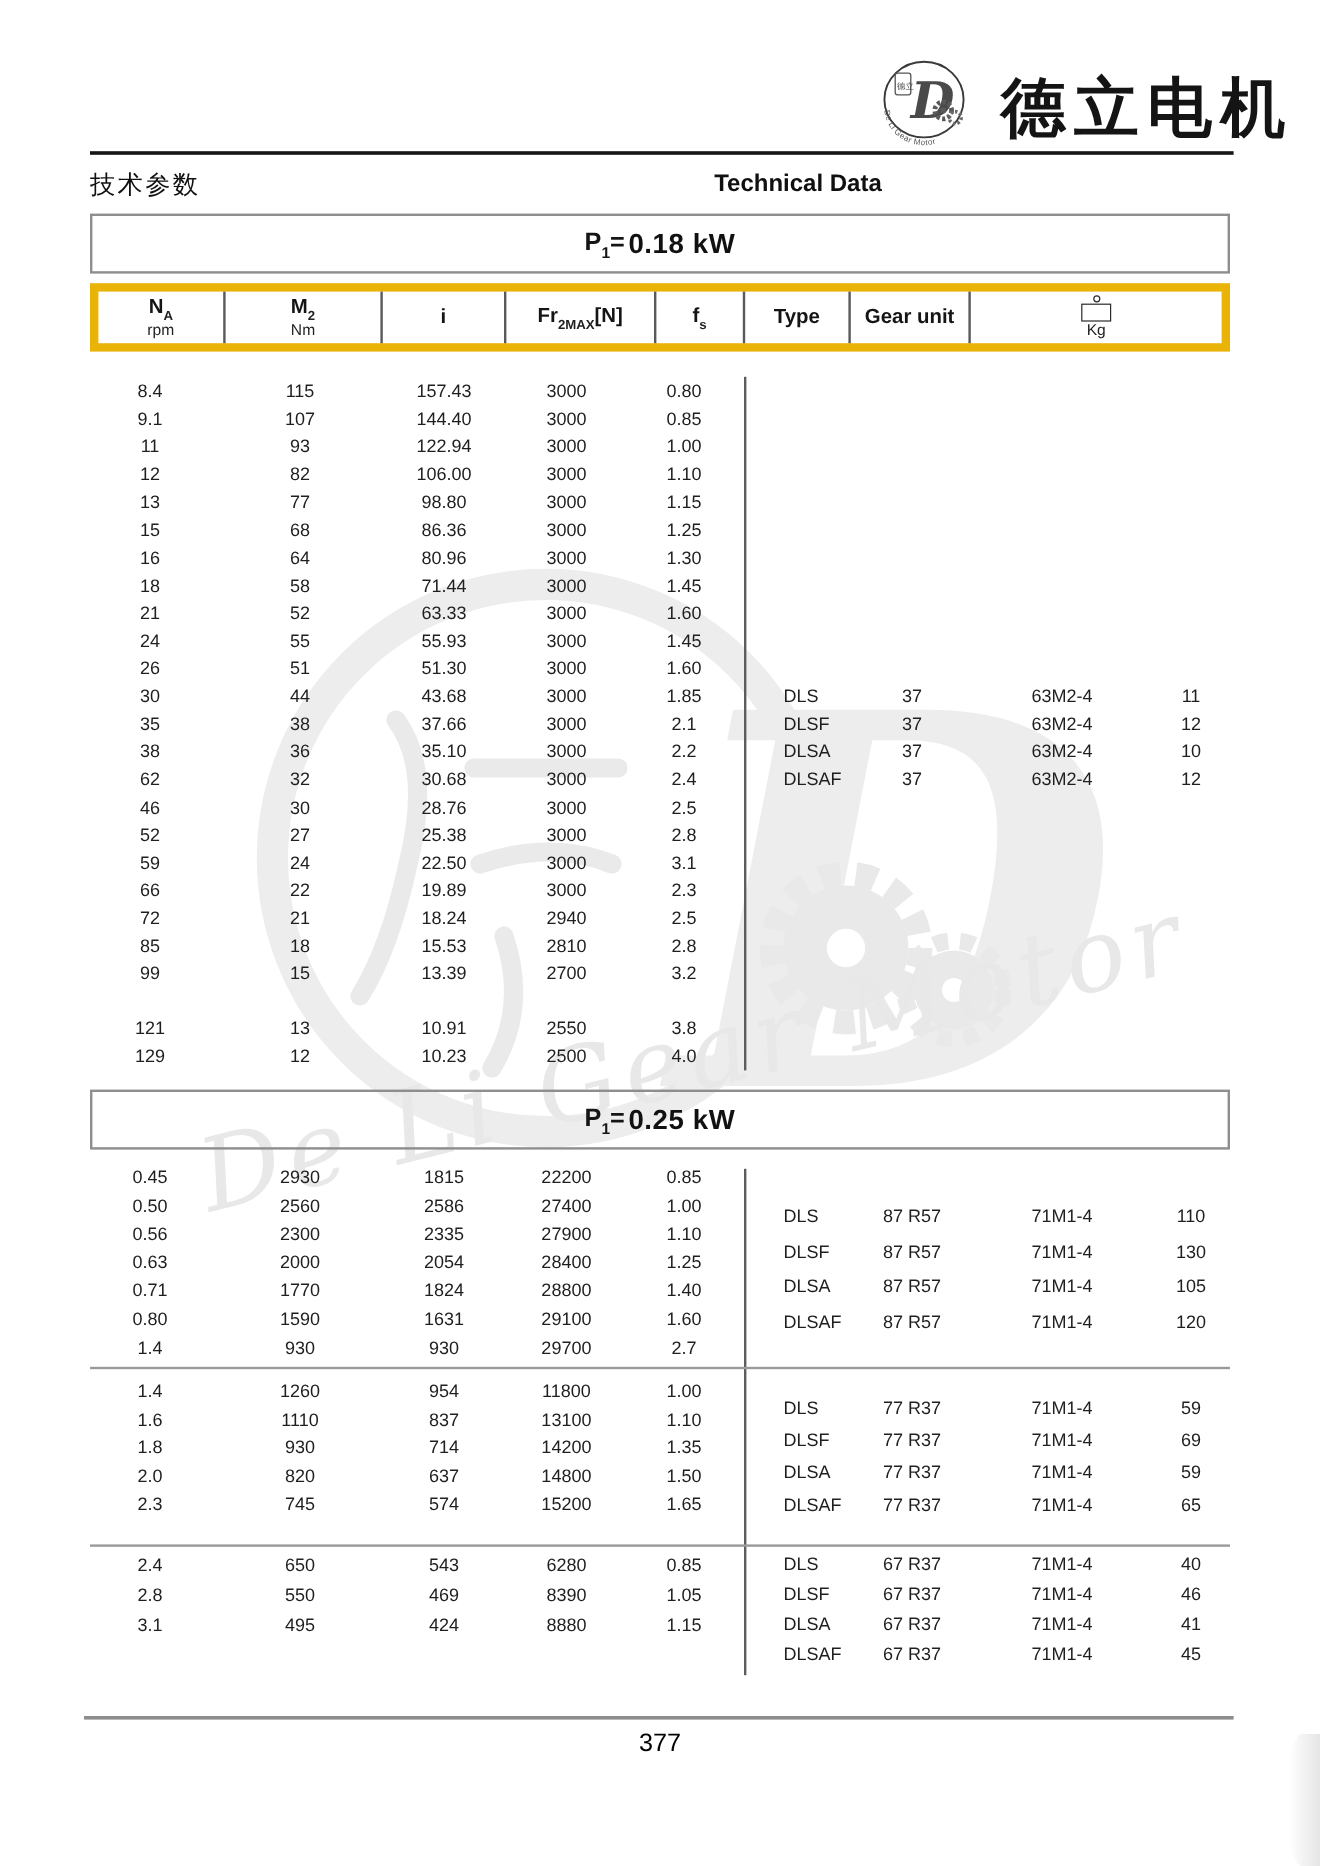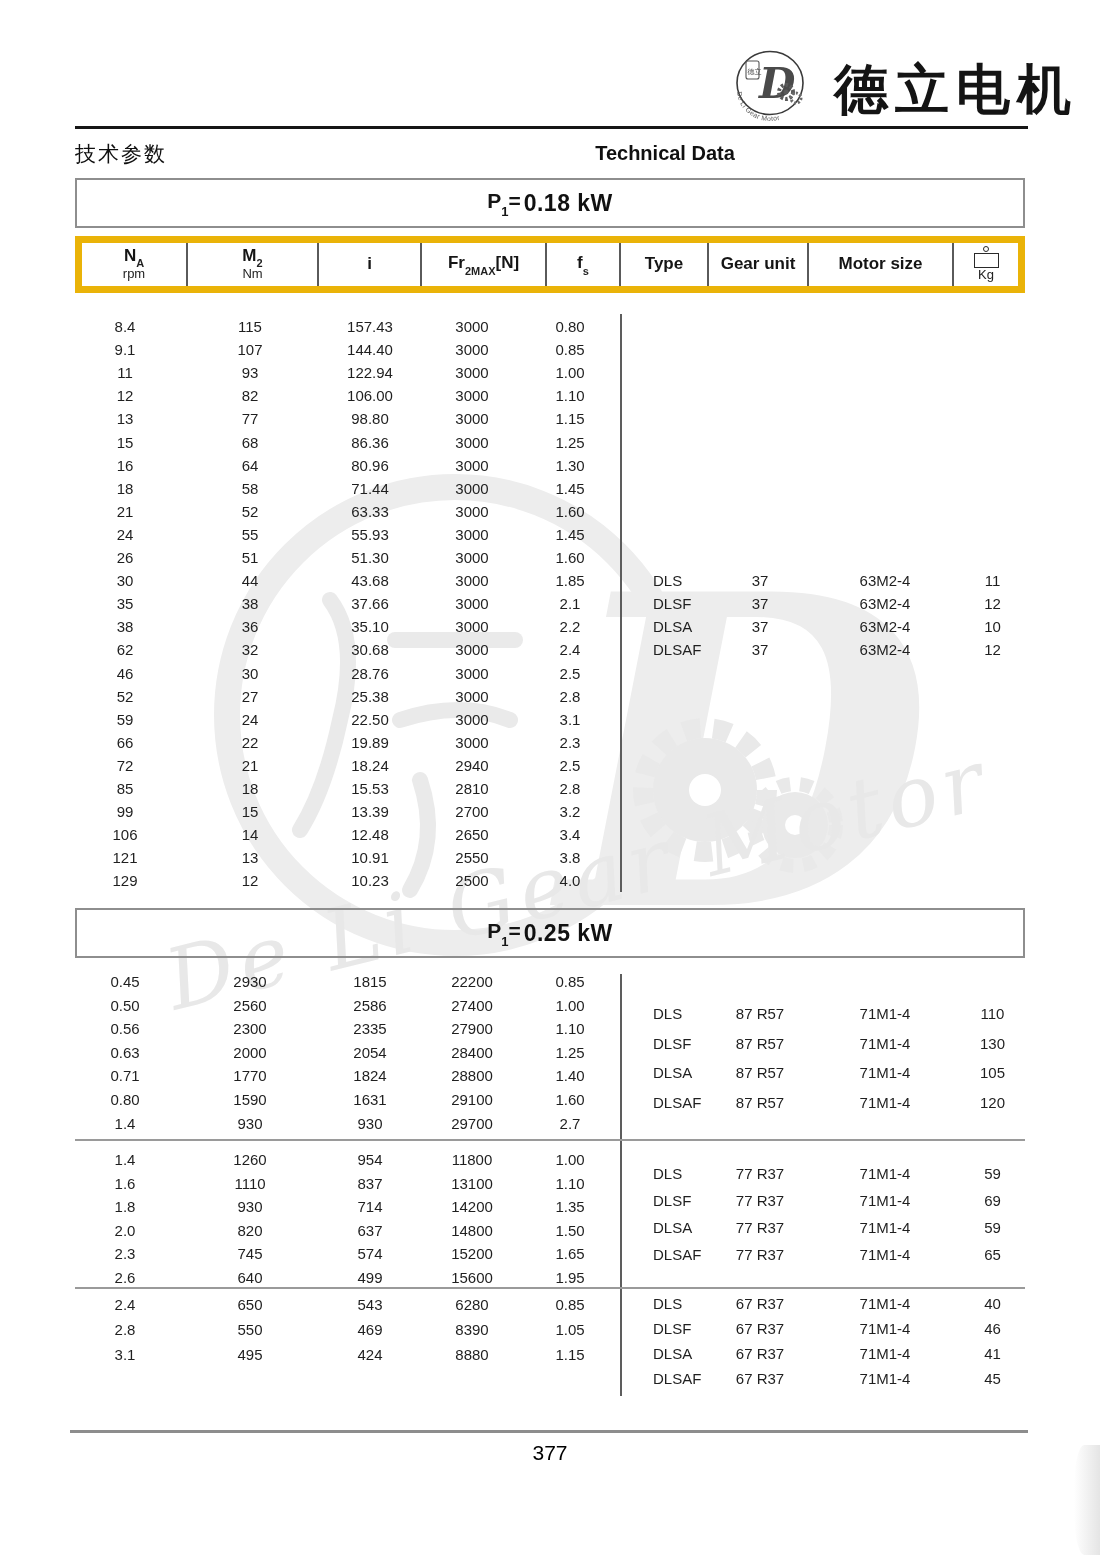--- a/index.html
+++ b/index.html
@@ -134,23 +134,20 @@
     </div>
     <div class="th" style="flex:0 0 74px">
       <div><span class="hm">f</span><sub class="hs">s</sub></div>
     </div>
     <div class="th" style="flex:0 0 88px">
       <div class="lab">Type</div>
     </div>
     <div class="th" style="flex:0 0 100px">
       <div class="lab">Gear unit</div>
     </div>
-    <div class="th" style="flex:0 0 145px">
-      <div class="lab">Motor size</div>
-    </div>
     <div class="th">
       <div class="kg-icon">
           <span class="knob"></span>
           <span class="block"></span>
         </div>
       <div class="hu">Kg</div>
     </div>
   </div>
 
   <div id="rows-layer">
@@ -301,27 +298,20 @@
         <span class="c c-fr">2810</span>
         <span class="c c-fs">2.8</span>
       </div>
       <div class="trow" style="top: 800.1px; height: 23.1px; line-height: 23.1px;">
         <span class="c c-na">99</span>
         <span class="c c-m2">15</span>
         <span class="c c-i">13.39</span>
         <span class="c c-fr">2700</span>
         <span class="c c-fs">3.2</span>
       </div>
-      <div class="trow" style="top: 823.2px; height: 23.1px; line-height: 23.1px;">
-        <span class="c c-na">106</span>
-        <span class="c c-m2">14</span>
-        <span class="c c-i">12.48</span>
-        <span class="c c-fr">2650</span>
-        <span class="c c-fs">3.4</span>
-      </div>
       <div class="trow" style="top: 846.3px; height: 23.1px; line-height: 23.1px;">
         <span class="c c-na">121</span>
         <span class="c c-m2">13</span>
         <span class="c c-i">10.91</span>
         <span class="c c-fr">2550</span>
         <span class="c c-fs">3.8</span>
       </div>
       <div class="trow" style="top: 869.4px; height: 23.1px; line-height: 23.1px;">
         <span class="c c-na">129</span>
         <span class="c c-m2">12</span>
@@ -454,27 +444,20 @@
         <span class="c c-fr">14800</span>
         <span class="c c-fs">1.50</span>
       </div>
       <div class="trow" style="top: 1242.4px; height: 23.6px; line-height: 23.6px;">
         <span class="c c-na">2.3</span>
         <span class="c c-m2">745</span>
         <span class="c c-i">574</span>
         <span class="c c-fr">15200</span>
         <span class="c c-fs">1.65</span>
       </div>
-      <div class="trow" style="top: 1266px; height: 23.6px; line-height: 23.6px;">
-        <span class="c c-na">2.6</span>
-        <span class="c c-m2">640</span>
-        <span class="c c-i">499</span>
-        <span class="c c-fr">15600</span>
-        <span class="c c-fs">1.95</span>
-      </div>
       <div class="trow" style="top: 1162px; height: 24px; line-height: 24px;">
         <span class="c c-type">DLS</span>
         <span class="c c-gear">77 R37</span>
         <span class="c c-motor">71M1-4</span>
         <span class="c c-kg">59</span>
       </div>
       <div class="trow" style="top: 1189px; height: 24px; line-height: 24px;">
         <span class="c c-type">DLSF</span>
         <span class="c c-gear">77 R37</span>
         <span class="c c-motor">71M1-4</span>

